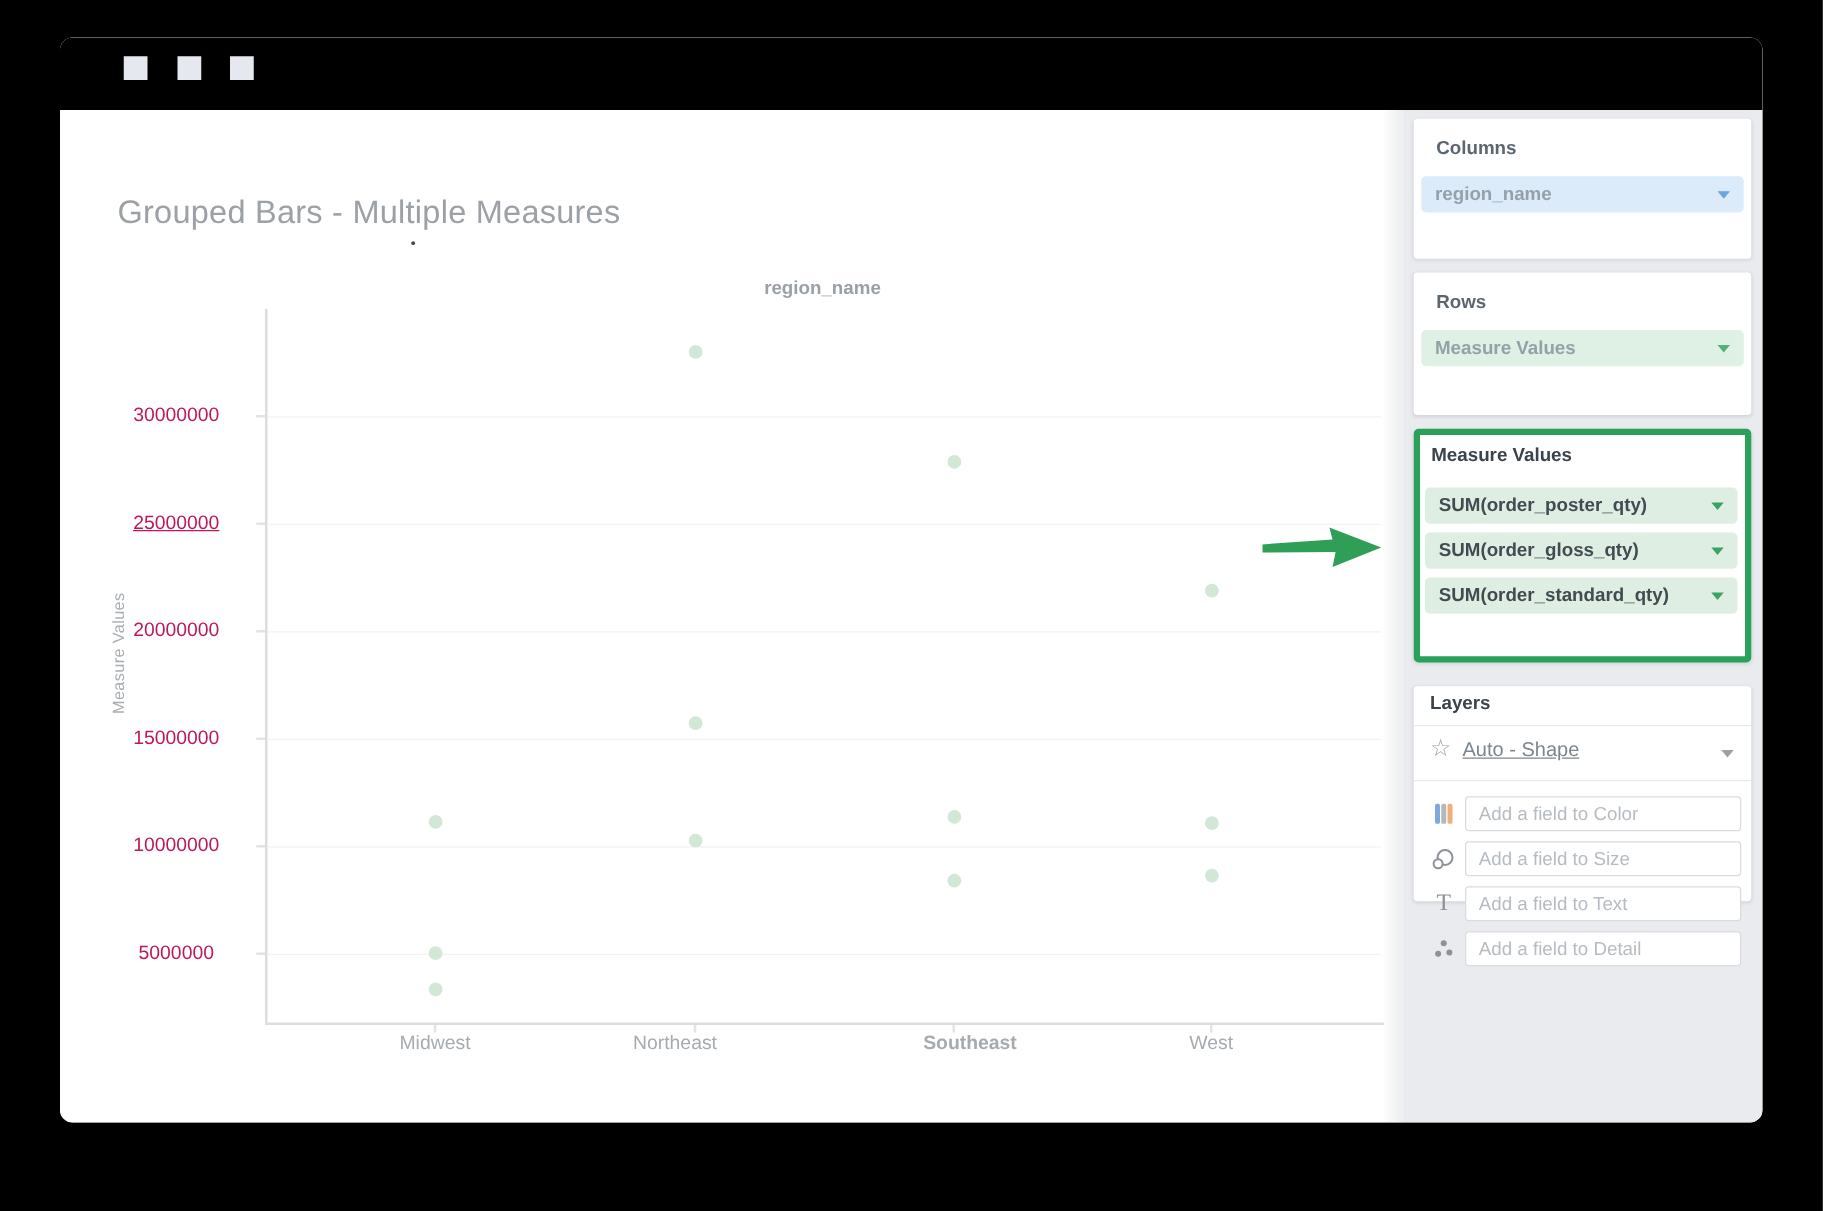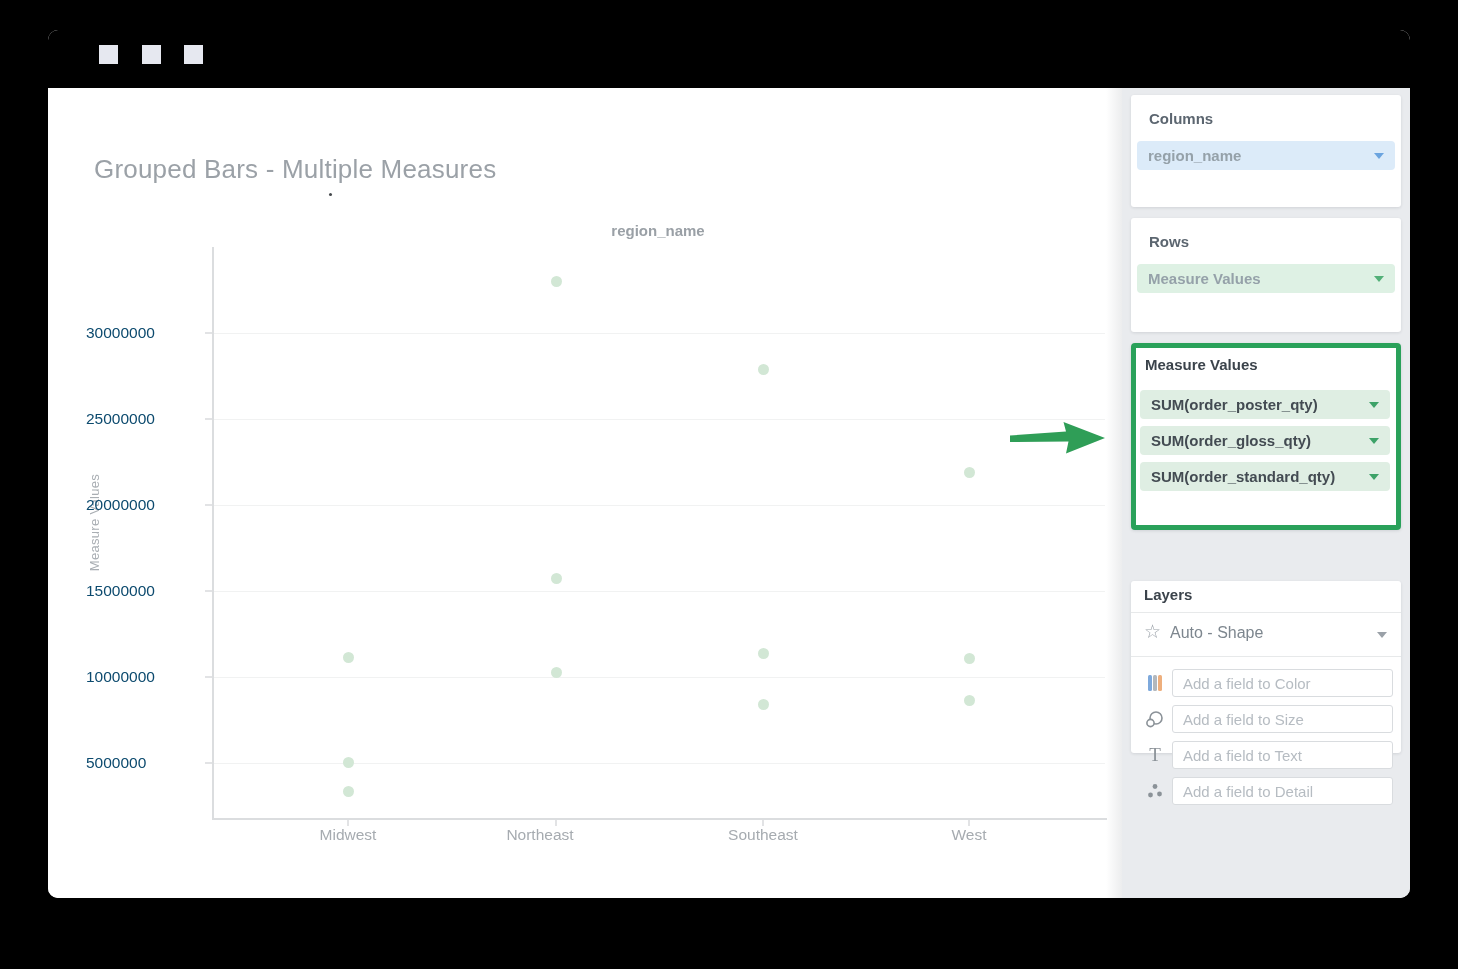--- a/index.html
+++ b/index.html
@@ -24,36 +24,36 @@
   .x-axis-title{position:absolute;left:510px;top:134px;width:200px;text-align:center;
     font-size:15px;font-weight:600;color:#9aa0a6;}
   .y-axis-title{position:absolute;left:39px;top:386px;writing-mode:vertical-rl;
     transform:rotate(180deg);font-size:13px;color:#a9aeb3;letter-spacing:.3px;}
 
   .plot{position:absolute;left:0;top:0;width:1074px;height:810px;}
   .axis-y{position:absolute;left:164px;top:159px;width:2px;height:573px;background:#dbdddf;}
   .axis-x{position:absolute;left:164px;top:730px;width:895px;height:2px;background:#dbdddf;}
   .grid-line{position:absolute;left:166px;width:891px;height:1px;background:#f1f2f2;}
   .y-tick{position:absolute;left:157px;width:7px;height:2px;background:#e2e3e5;}
-  .y-tick-label{position:absolute;left:38px;width:110px;text-align:left;
-    font-size:15.5px;color:#0c4a6e;}
+  .y-tick-label{position:absolute;left:38px;width:110px;text-align:center;
+    font-size:15.5px;color:#be185d;}
   .x-tick{position:absolute;width:2px;height:6px;top:732px;background:#e2e3e5;}
   .x-tick-label{position:absolute;top:738px;width:160px;text-align:center;
     font-size:15.5px;color:#a6abb0;}
   .data-point{position:absolute;width:11px;height:11px;border-radius:50%;background:#d2e7d5;}
 
   .sidebar{position:relative;width:288px;height:810px;background:#e9ebee;}
   .panel{position:absolute;left:9px;width:270px;background:#fff;border-radius:3px;
     box-shadow:0 1px 3px rgba(40,50,60,.12);}
   .panel-h{font-size:15px;font-weight:600;color:#5c6670;}
   .panel-h.dark{font-weight:700;color:#3b434b;}
   #columns-panel{top:7px;height:112px;padding-left:36px;}
   #rows-panel{top:130px;height:114px;}
   #mv-panel{top:255px;height:187px;border:5px solid #2aa15a;border-radius:4px;}
-  #layers-panel{top:461px;height:172px;margin-top:32px;}
+  #layers-panel{top:461px;height:172px;}
 
   #columns-panel .panel-h,#rows-panel .panel-h{position:absolute;left:18px;top:15px;}
   .pill{position:absolute;left:6px;top:46px;width:258px;height:29px;border-radius:4px;
     font-size:15px;font-weight:600;line-height:29px;padding-left:11px;color:#95a1a9;}
   .pill-blue{background:#dcebf9;}
   .pill-green{background:#def1e4;}
   .tri{position:absolute;right:11px;top:50%;margin-top:-3px;width:0;height:0;
     border-left:5.5px solid transparent;border-right:5.5px solid transparent;
     border-top:6px solid #999;}
   .tri-blue{border-top-color:#6ba4df;}
@@ -64,21 +64,21 @@
   #mv-panel .panel-h{position:absolute;left:9px;top:8px;}
   #mv-pills{position:absolute;left:4px;top:42px;width:250px;}
   .mv-pill{position:relative;height:29px;border-radius:4px;background:#dfeee3;margin-bottom:7px;
     font-size:15px;font-weight:700;color:#434b52;line-height:29px;padding-left:11px;}
 
   #layers-panel .panel-h{position:absolute;left:13px;top:5px;}
   .divider{position:absolute;left:0;width:100%;height:1px;background:#e7e9ea;}
   .d1{top:31px;} .d2{top:75px;}
   .shape-row{position:absolute;left:0;top:32px;width:100%;height:43px;}
   .star-icon{position:absolute;left:13px;top:9px;font-size:19px;color:#9aa1a8;line-height:19px;}
-  .shape-label{position:absolute;left:39px;top:11px;font-size:16px;color:#7d868e;}
+  .shape-label{position:absolute;left:39px;top:11px;font-size:16px;color:#7d868e;text-decoration:underline;}
   .shape-row .tri{right:14px;}
   #layer-fields{position:absolute;left:0;top:0;width:100%;height:100%;}
   .field-row{position:absolute;left:0;width:100%;height:28px;}
   .field-icon{position:absolute;left:13px;top:0;width:22px;height:28px;
     display:flex;align-items:center;justify-content:center;}
   .field-input{position:absolute;left:41px;top:0;width:221px;height:28px;border:1px solid #d9dcdf;
     border-radius:3px;background:#fff;font-size:15px;color:#8e959b;padding:0 0 0 10px;outline:none;}
   .field-input::placeholder{color:#b6bcc2;opacity:1;}
   .bars{display:flex;align-items:flex-end;gap:1px;height:16px;}
   .bars i{display:block;width:4px;height:16px;border-radius:1.5px;}
@@ -115,30 +115,30 @@
             <div class="y-tick" style="top: 587.97px;"></div>
             <div class="y-tick-label" style="top: 579.97px;">10000000</div>
             <div class="grid-line" style="top: 502.976px;"></div>
             <div class="y-tick" style="top: 501.976px;"></div>
             <div class="y-tick-label" style="top: 493.976px;">15000000</div>
             <div class="grid-line" style="top: 416.982px;"></div>
             <div class="y-tick" style="top: 415.982px;"></div>
             <div class="y-tick-label" style="top: 407.982px;">20000000</div>
             <div class="grid-line" style="top: 330.988px;"></div>
             <div class="y-tick" style="top: 329.988px;"></div>
-            <div class="y-tick-label" style="top: 321.988px;">25000000</div>
+            <div class="y-tick-label" style="top: 321.988px; text-decoration: underline;">25000000</div>
             <div class="grid-line" style="top: 244.994px;"></div>
             <div class="y-tick" style="top: 243.994px;"></div>
             <div class="y-tick-label" style="top: 235.994px;">30000000</div>
             <div class="x-tick" style="left: 299px;"></div>
             <div class="x-tick-label" style="left: 220px;">Midwest</div>
             <div class="x-tick" style="left: 507px;"></div>
             <div class="x-tick-label" style="left: 412px;">Northeast</div>
             <div class="x-tick" style="left: 714px;"></div>
-            <div class="x-tick-label" style="left: 635px;">Southeast</div>
+            <div class="x-tick-label" style="left: 648px; font-weight: bold;">Southeast</div>
             <div class="x-tick" style="left: 920px;"></div>
             <div class="x-tick-label" style="left: 841px; text-align: center;">West</div>
             <div class="data-point" title="SUM(order_gloss_qty): 5000000" style="background: rgb(210, 231, 213); left: 294.5px; top: 669.464px;"></div>
             <div class="data-point" title="SUM(order_gloss_qty): 15750000" style="background: rgb(210, 231, 213); left: 502.5px; top: 484.577px;"></div>
             <div class="data-point" title="SUM(order_gloss_qty): 11350000" style="background: rgb(210, 231, 213); left: 709.5px; top: 560.252px;"></div>
             <div class="data-point" title="SUM(order_gloss_qty): 11100000" style="background: rgb(210, 231, 213); left: 915.5px; top: 564.551px;"></div>
             <div class="data-point" title="SUM(order_poster_qty): 3350000" style="background: rgb(210, 231, 213); left: 294.5px; top: 697.842px;"></div>
             <div class="data-point" title="SUM(order_poster_qty): 10250000" style="background: rgb(210, 231, 213); left: 502.5px; top: 579.17px;"></div>
             <div class="data-point" title="SUM(order_poster_qty): 8400000" style="background: rgb(210, 231, 213); left: 709.5px; top: 610.988px;"></div>
             <div class="data-point" title="SUM(order_poster_qty): 8650000" style="background: rgb(210, 231, 213); left: 915.5px; top: 606.688px;"></div>

